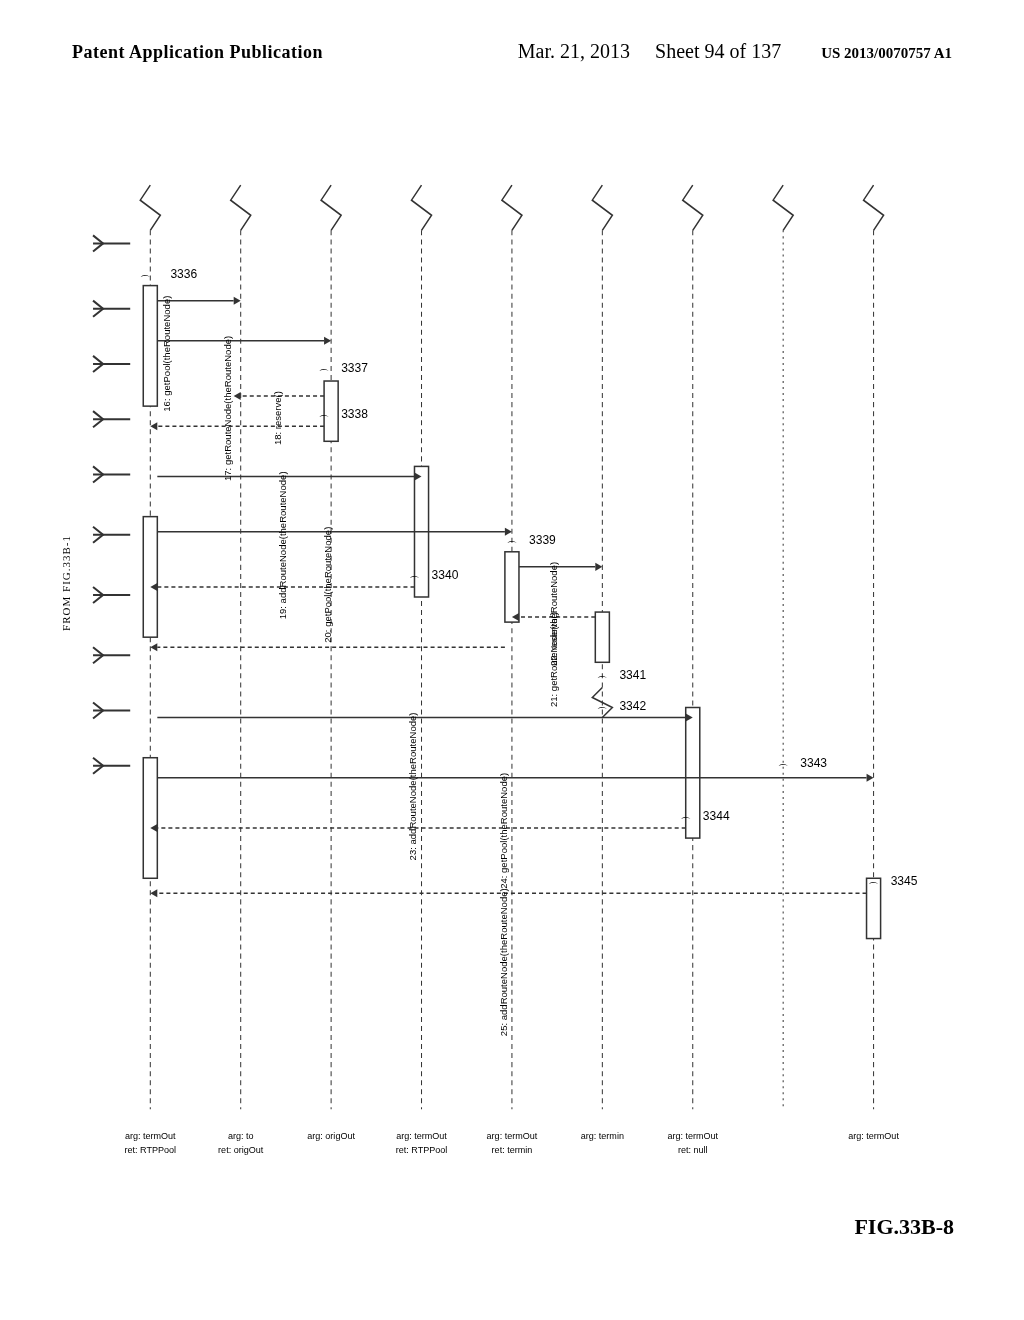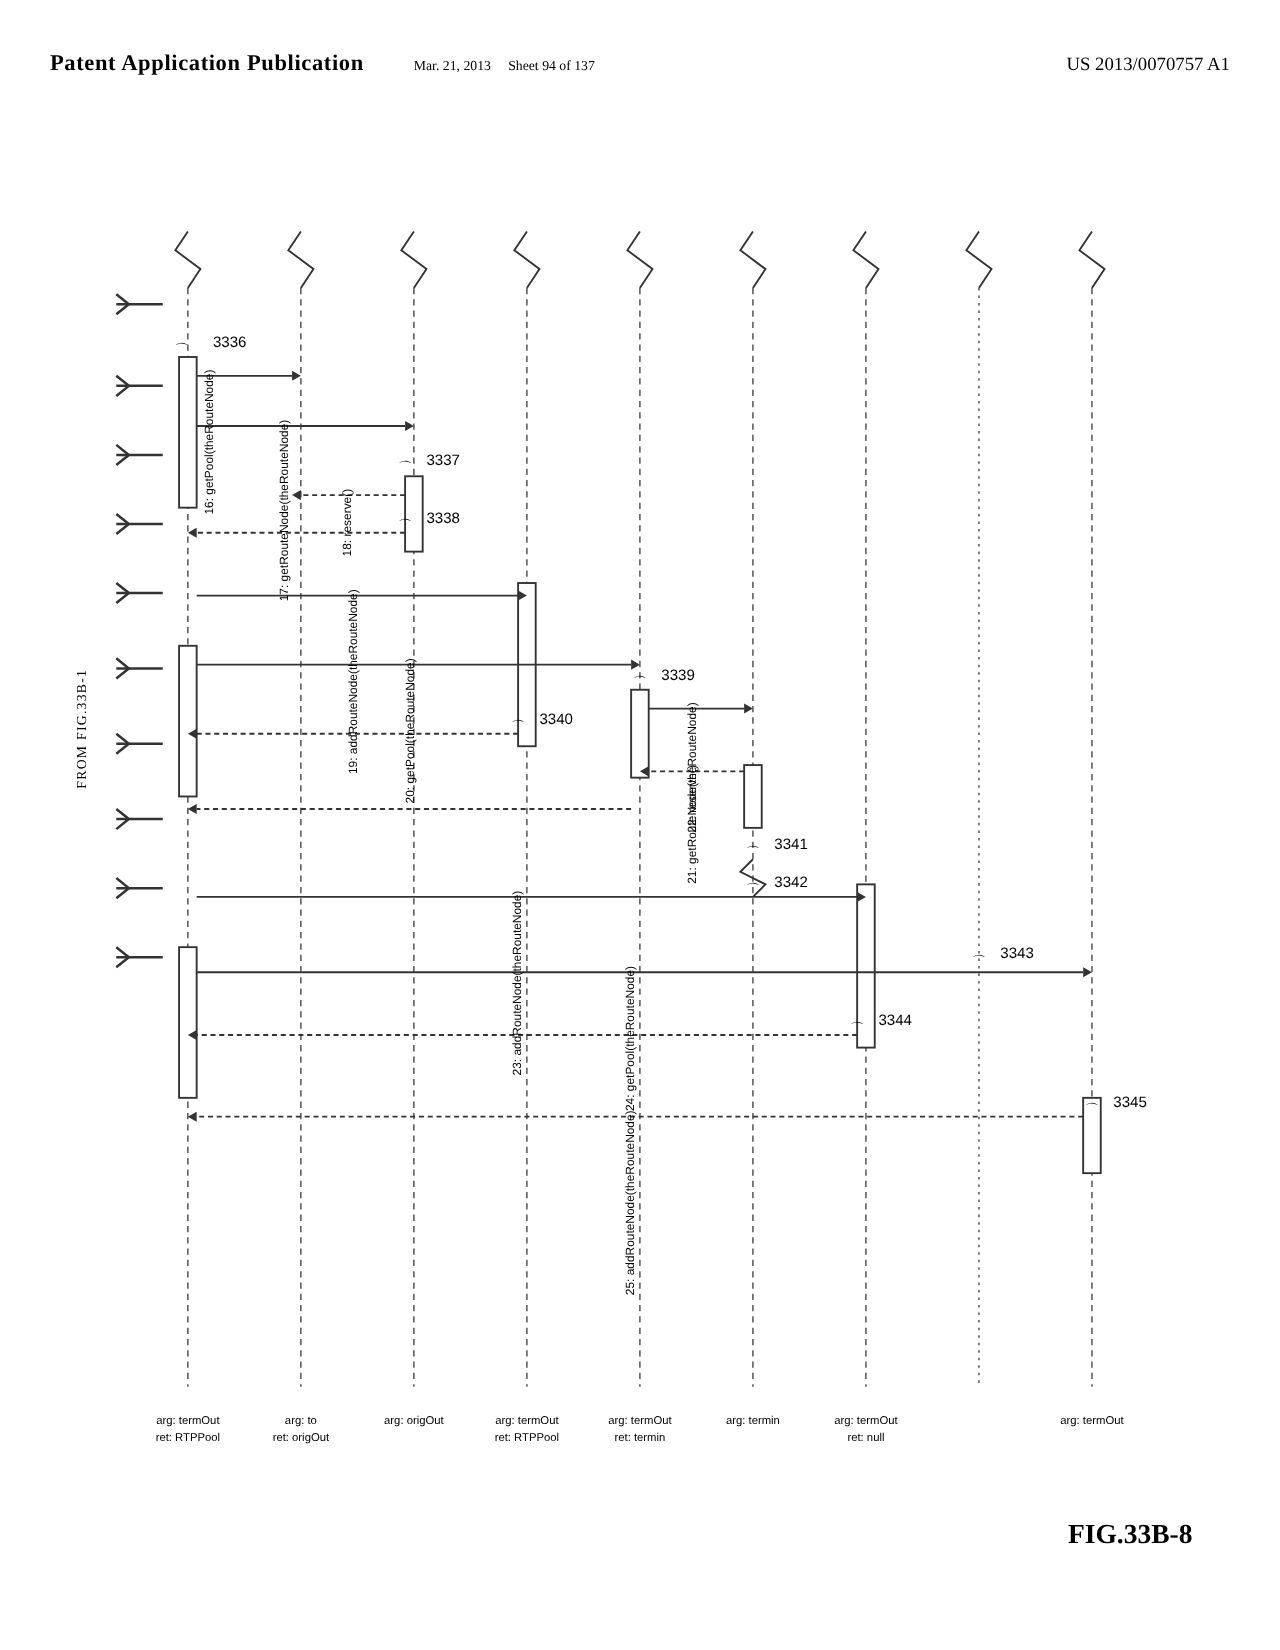--- a/index.html
+++ b/index.html
@@ -12,39 +12,39 @@
       overflow: hidden;
     }
 
     .header {
       position: absolute;
       top: 40px;
       left: 0;
       right: 0;
       display: flex;
       align-items: baseline;
-      padding: 0 40px;
+      padding: 0 72px;
       gap: 40px;
     }
 
     .header-title {
       font-size: 18px;
       font-weight: bold;
       letter-spacing: 0.5px;
     }
 
     .header-meta {
-      font-size: 11px;
+      font-size: 20px;
       flex: 1;
-      text-align: left;
+      text-align: right;
     }
 
     .header-patent {
       font-size: 15px;
-      font-weight: normal;
+      font-weight: bold;
     }
 
     
     .diagram-container {
       position: absolute;
       top: 155px;
       left: 60px;
       right: 30px;
       bottom: 60px;
     }

